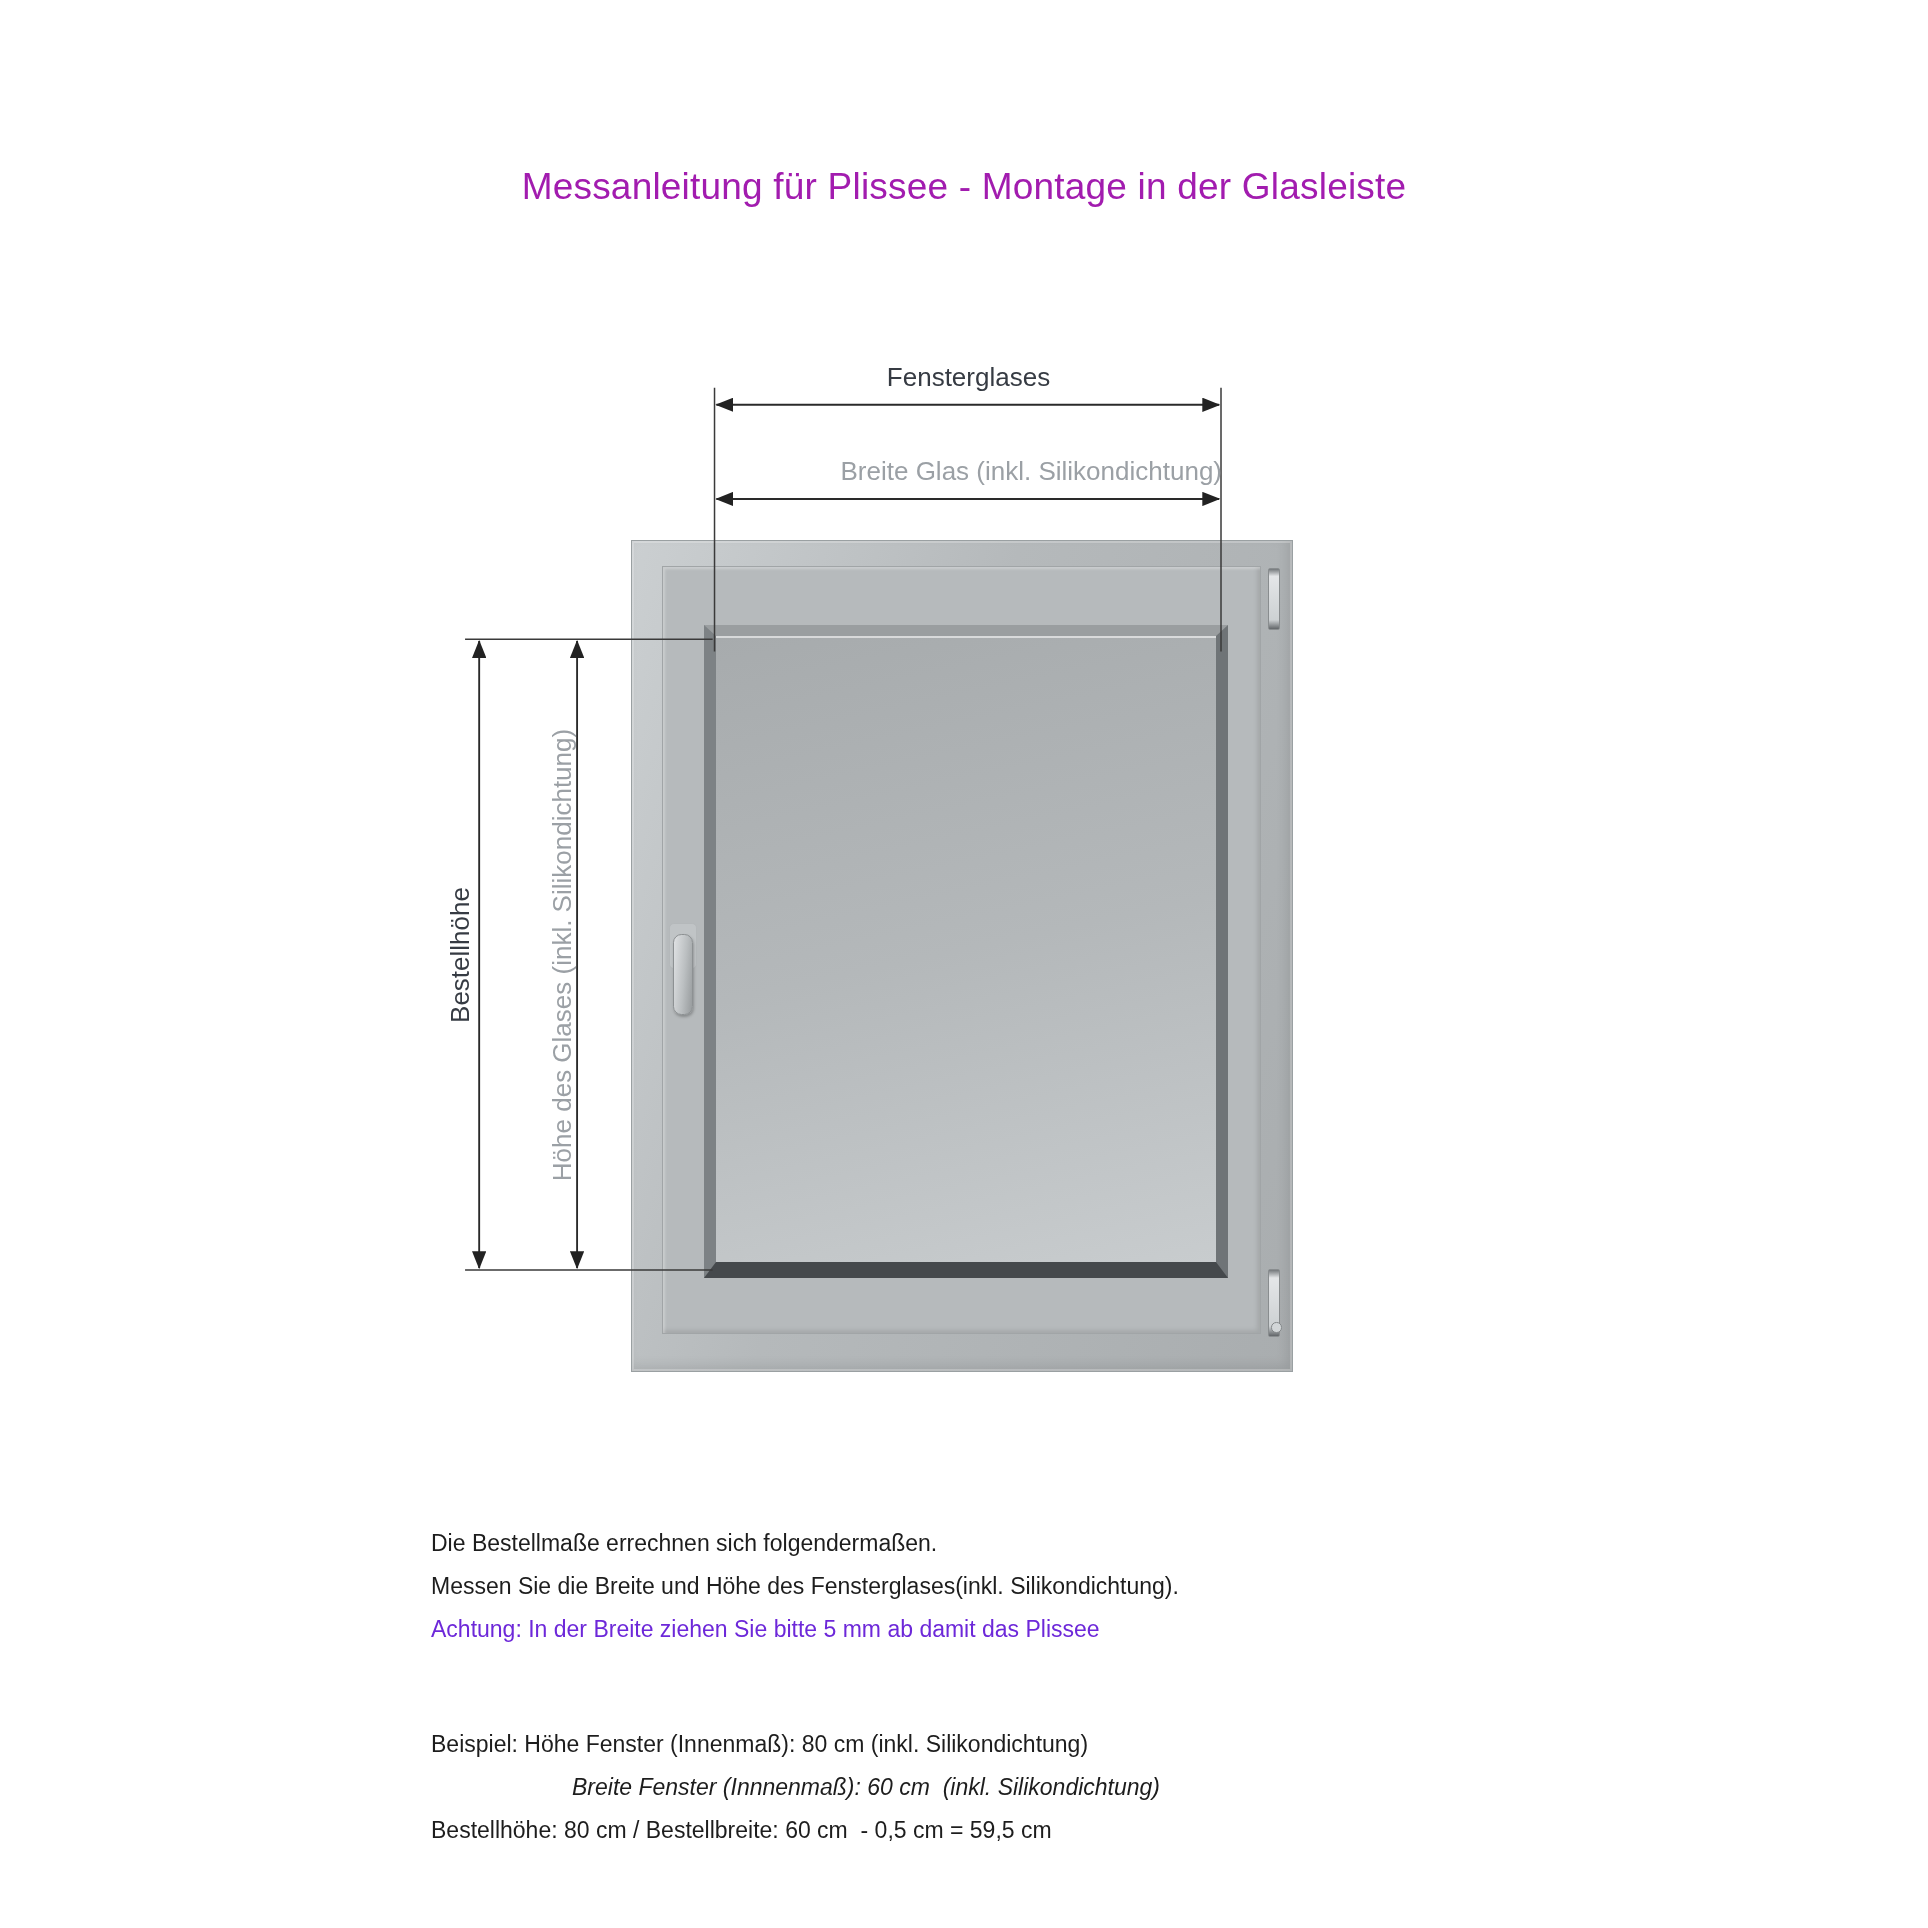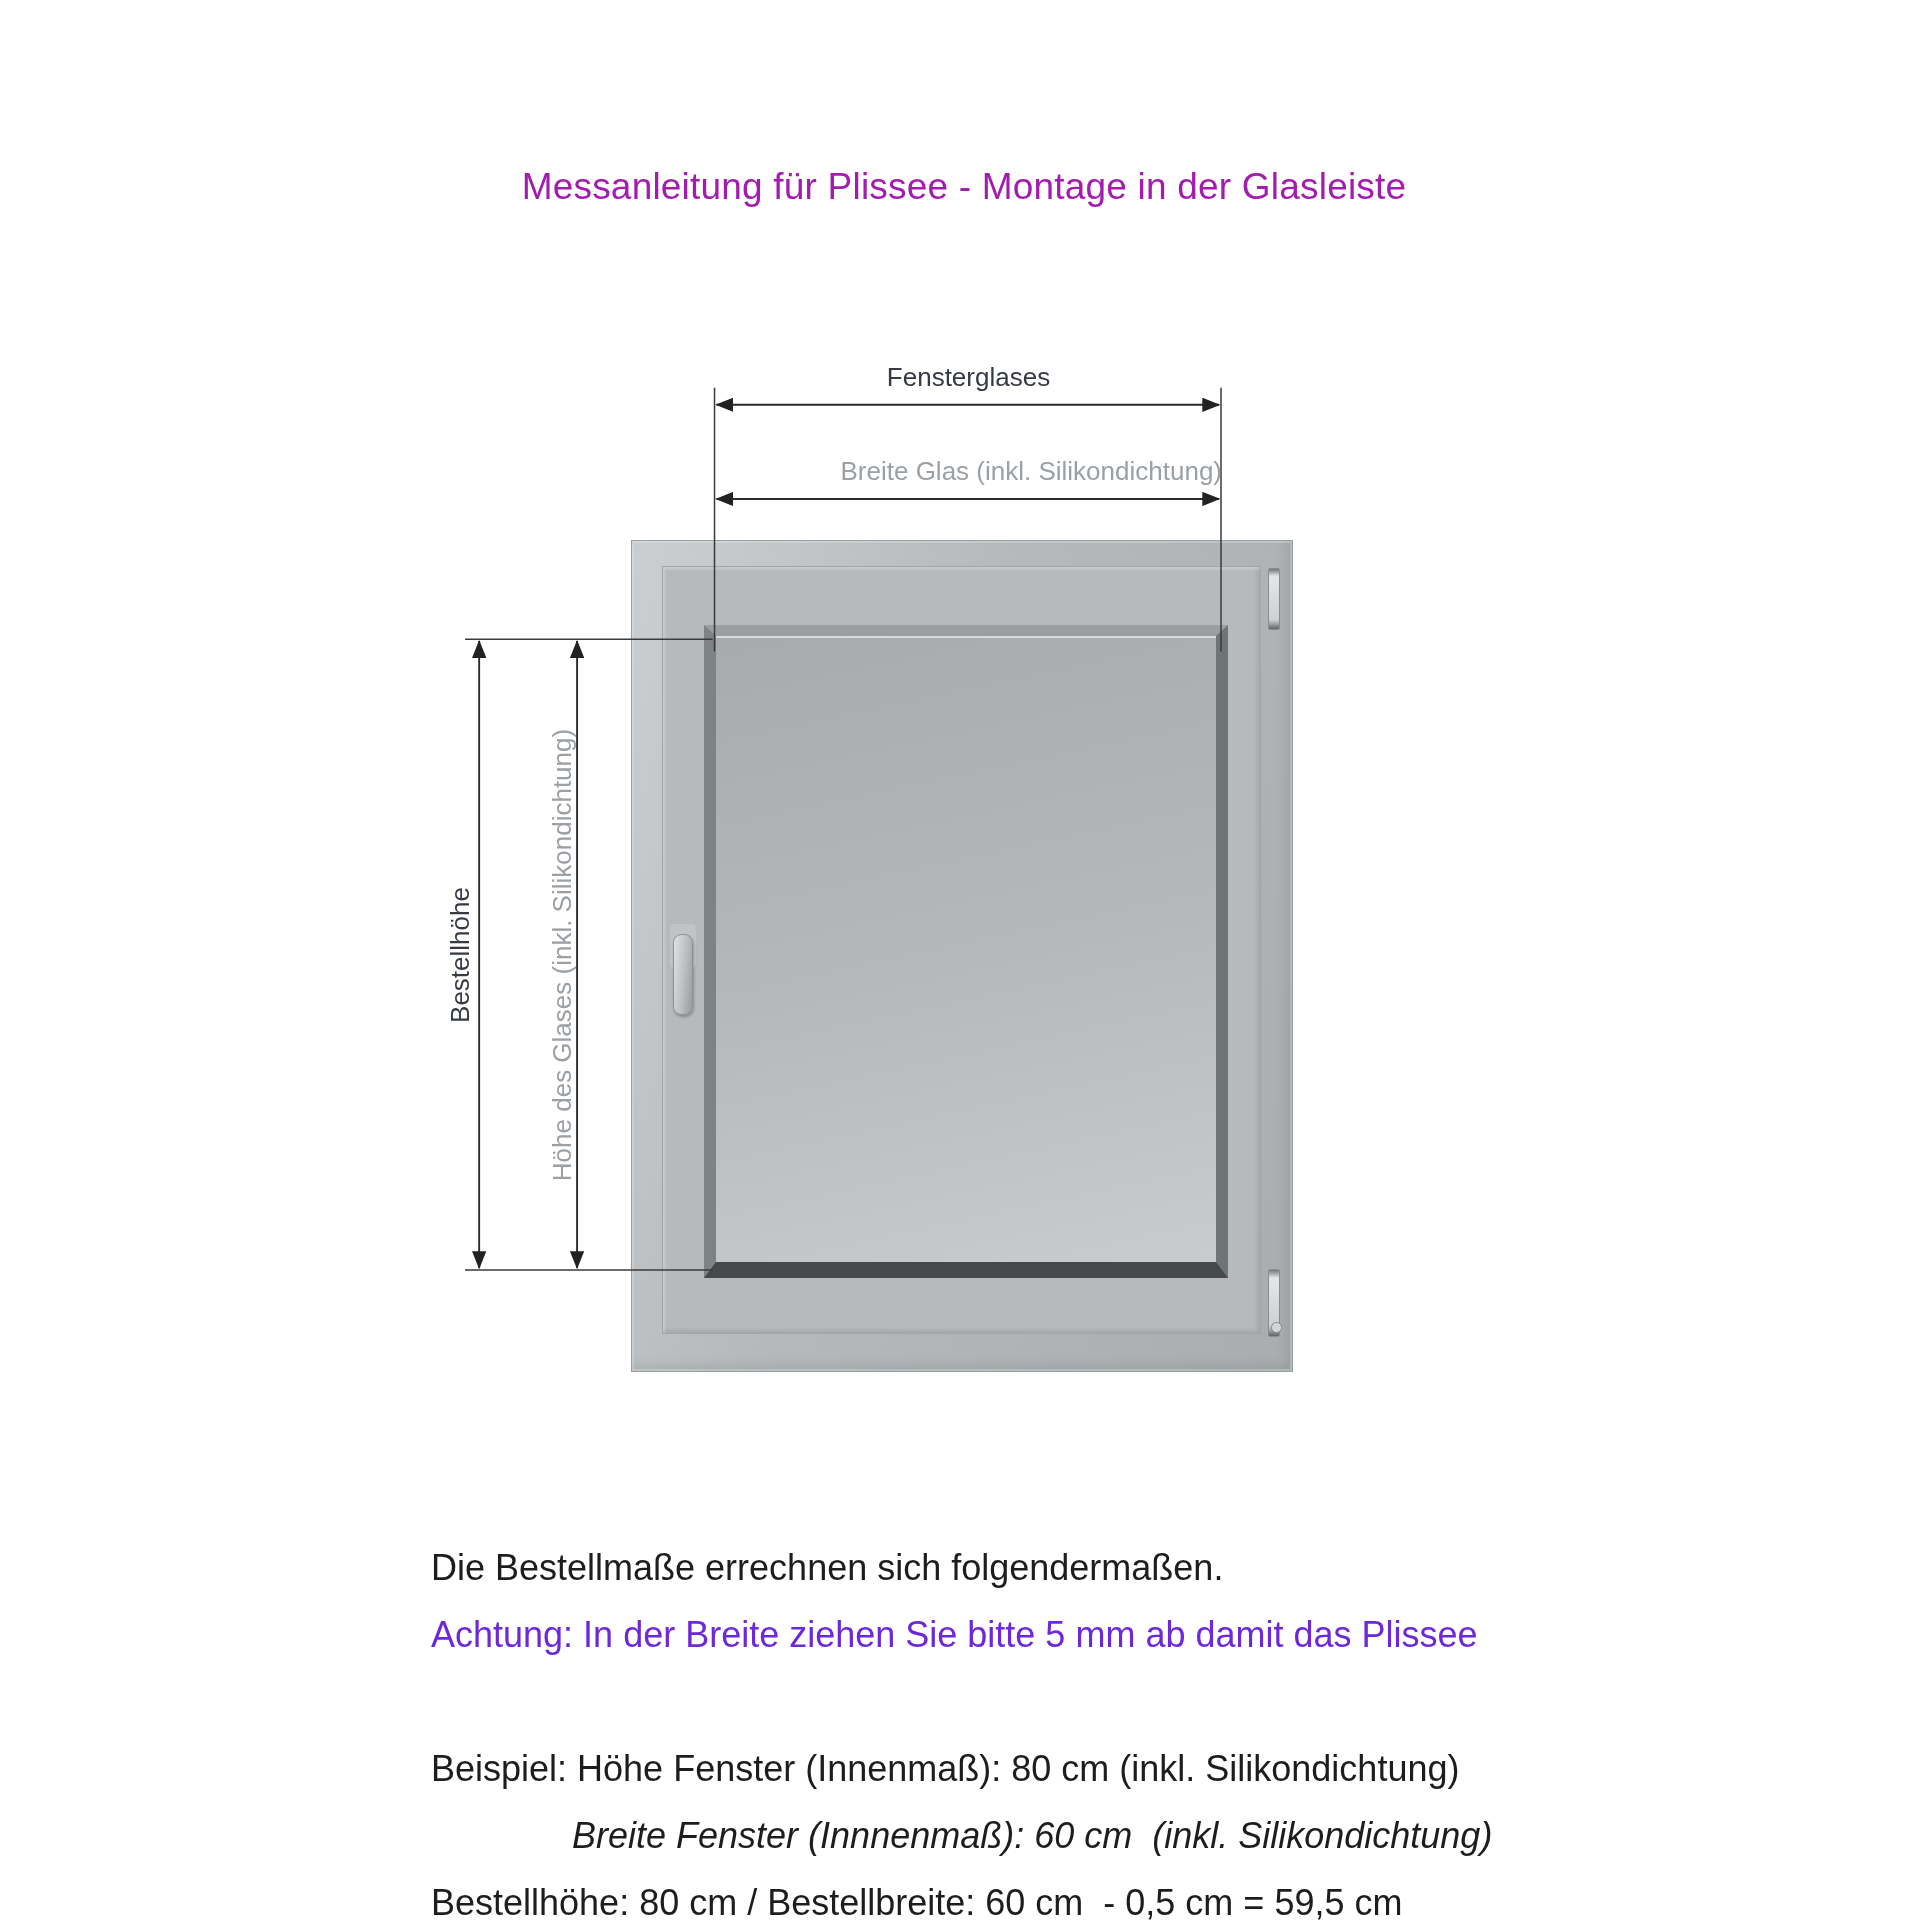--- a/index.html
+++ b/index.html
@@ -74,21 +74,21 @@
   }
   .glass-height-label {
     left:562px; top:955px; width:716px; text-align:center;
     transform:translate(-50%,-50%) rotate(-90deg);
   }
 
   
   .instructions { position:absolute; left:431px; top:1522px; }
   .example-block { position:absolute; left:431px; top:1723px; }
   .ins-line {
-    font-size:36px; line-height:43px; height:43px; color:#1d1d1d; white-space:pre;margin-top:24px;
+    font-size:23px; line-height:43px; height:43px; color:#1d1d1d; white-space:pre;
   }
   .red   { color:#6d28d9; }
   .indent{ padding-left:141px;font-style:italic; }
 </style>
 </head>
 <body>
 
 <div class="page-title">Messanleitung für Plissee - Montage in der Glasleiste</div>
 
 <div>
@@ -121,20 +121,21 @@
   </svg>
 
   <div class="dim-label dark-label order-width-label">Fensterglases</div>
   <div class="dim-label gray-label glass-width-label">Breite Glas (inkl. Silikondichtung)</div>
   <div class="dim-label dark-label order-height-label">Bestellhöhe</div>
   <div class="dim-label gray-label glass-height-label">Höhe des Glases (inkl. Silikondichtung)</div>
 </div>
 
 <div class="instructions">
   <div class="ins-line">Die Bestellmaße errechnen sich folgendermaßen.</div>
+  <div class="ins-line">Messen Sie die Breite und Höhe des Fensterglases(inkl. Silikondichtung).</div>
   <div class="ins-line red">Achtung: In der Breite ziehen Sie bitte 5 mm ab damit das Plissee</div>
 </div>
 
 <div class="example-block">
   <div class="ins-line">Beispiel: Höhe Fenster (Innenmaß): 80 cm (inkl. Silikondichtung)</div>
   <div class="ins-line indent">Breite Fenster (Innnenmaß): 60 cm  (inkl. Silikondichtung)</div>
   <div class="ins-line">Bestellhöhe: 80 cm / Bestellbreite: 60 cm  - 0,5 cm = 59,5 cm</div>
 </div>
 
 

